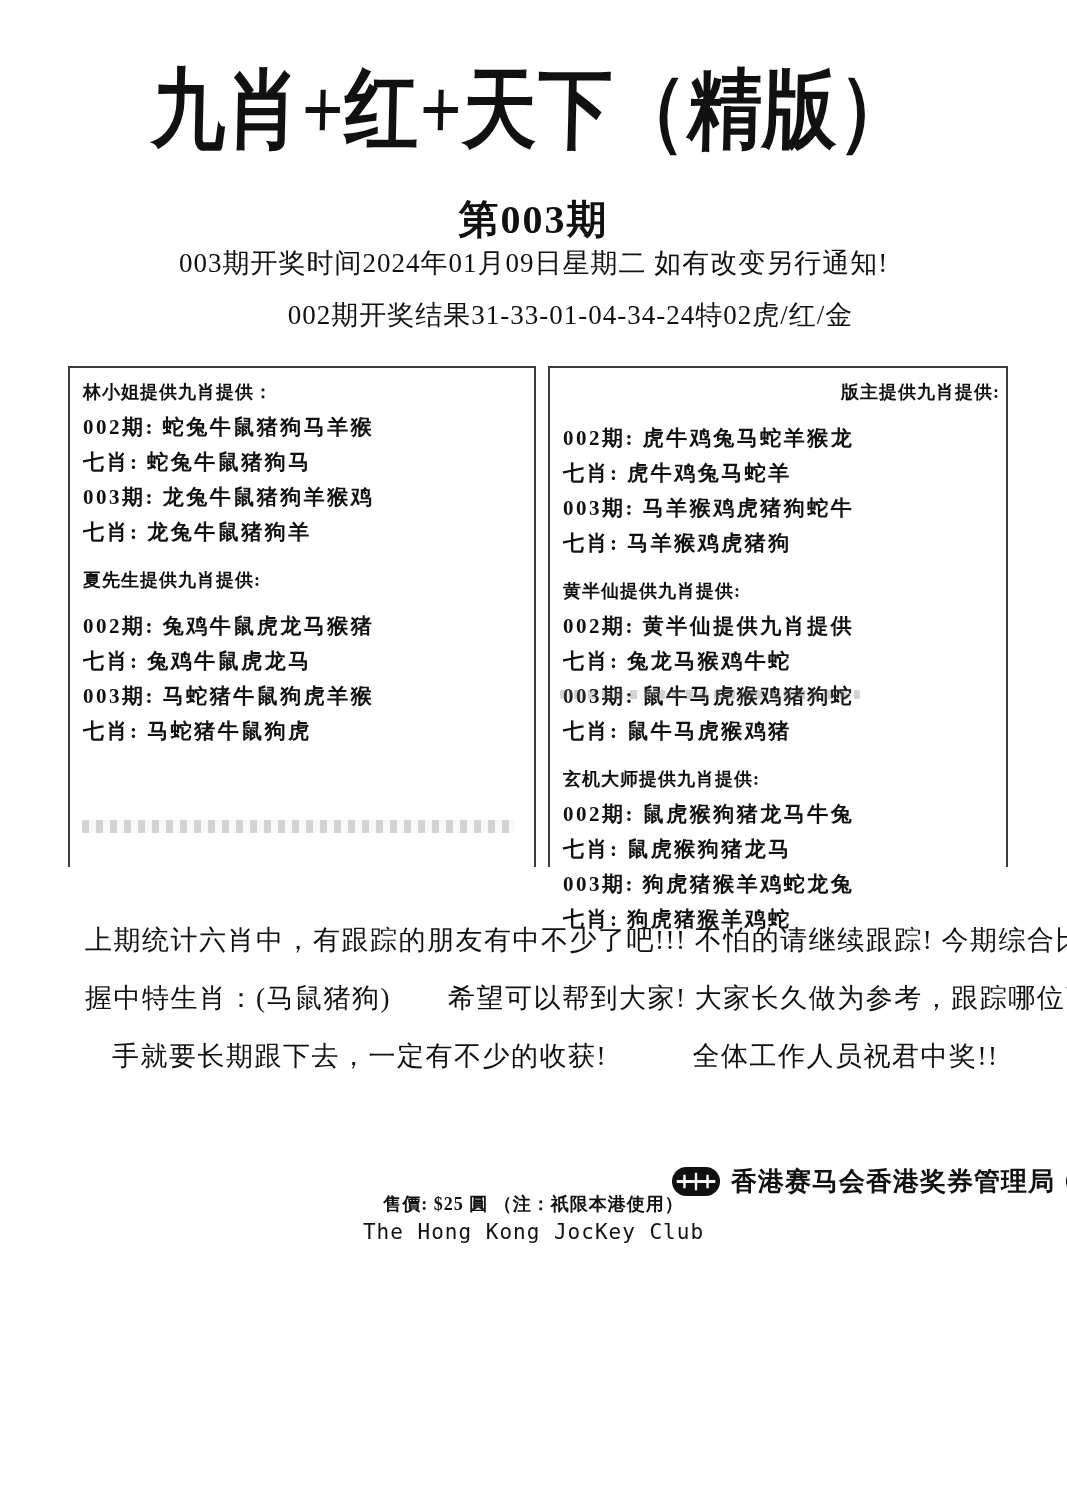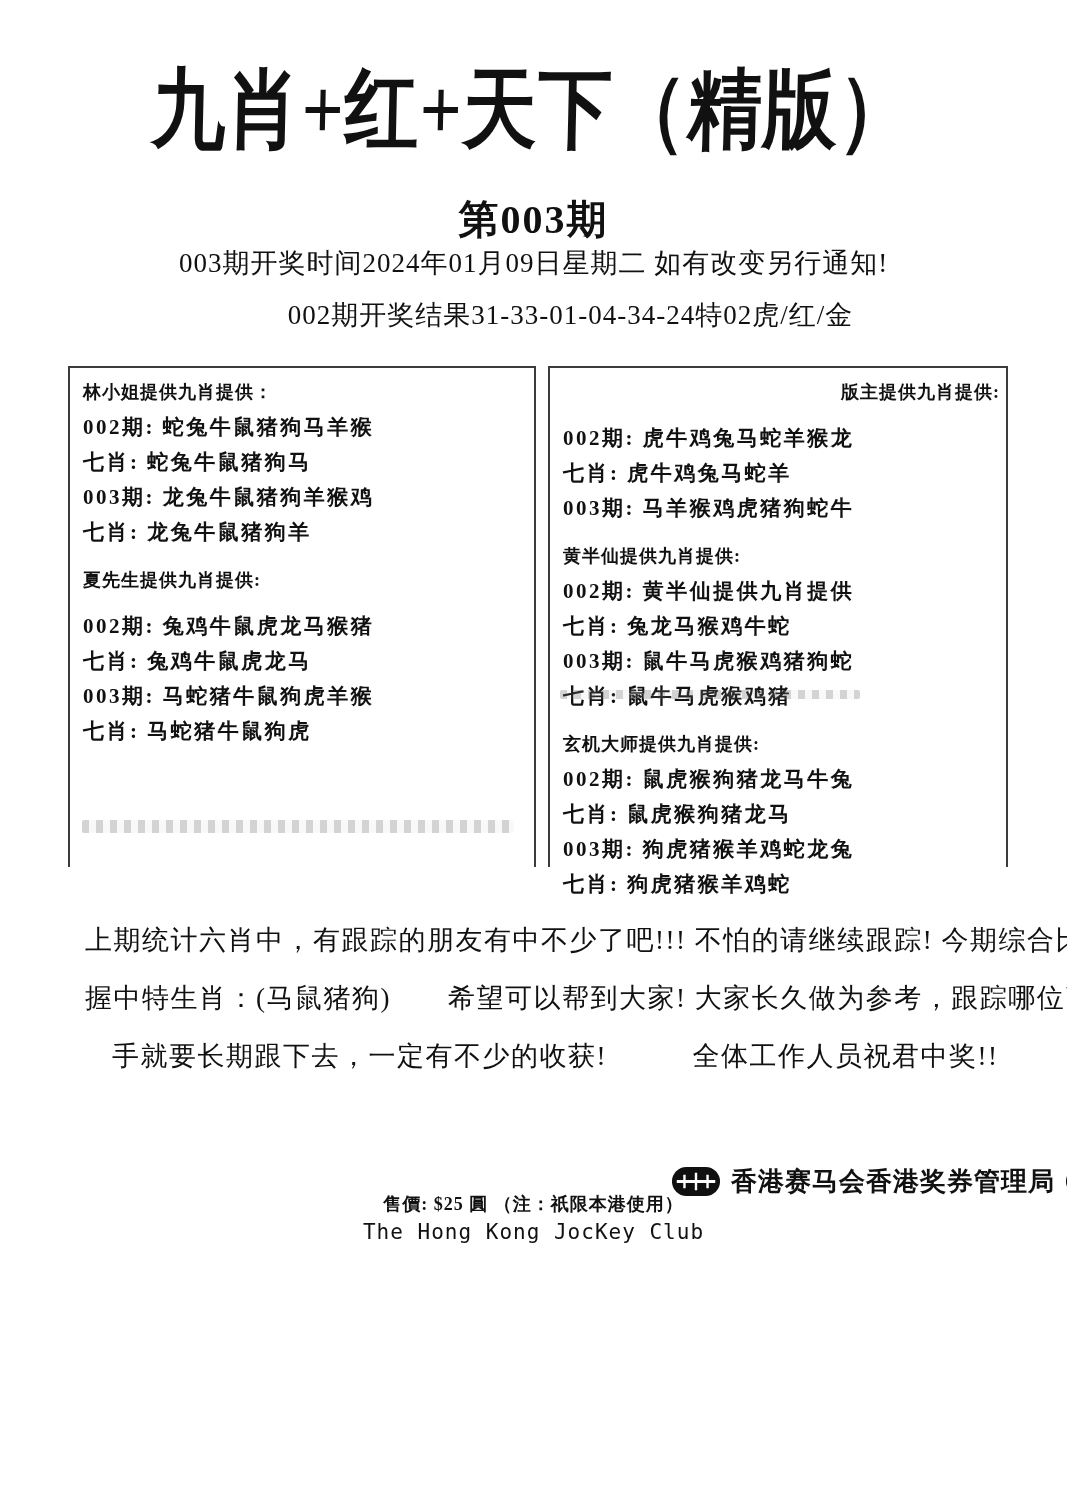--- a/index.html
+++ b/index.html
@@ -117,20 +117,21 @@
       <div class="sec-line">七肖: 马蛇猪牛鼠狗虎</div>
     </div>
   </div>
 
   <div class="panel panel-right">
     <div class="section loose">
       <div class="sec-header centered">版主提供九肖提供:</div>
       <div class="sec-line">002期: 虎牛鸡兔马蛇羊猴龙</div>
       <div class="sec-line">七肖: 虎牛鸡兔马蛇羊</div>
       <div class="sec-line">003期: 马羊猴鸡虎猪狗蛇牛</div>
+      <div class="sec-line">七肖: 马羊猴鸡虎猪狗</div>
     </div>
     <div class="section">
       <div class="sec-header">黄半仙提供九肖提供:</div>
       <div class="sec-line">002期: 黄半仙提供九肖提供</div>
       <div class="sec-line">七肖: 兔龙马猴鸡牛蛇</div>
       <div class="sec-line">003期: 鼠牛马虎猴鸡猪狗蛇</div>
       <div class="sec-line">七肖: 鼠牛马虎猴鸡猪</div>
     </div>
     <div class="section">
       <div class="sec-header">玄机大师提供九肖提供:</div>

